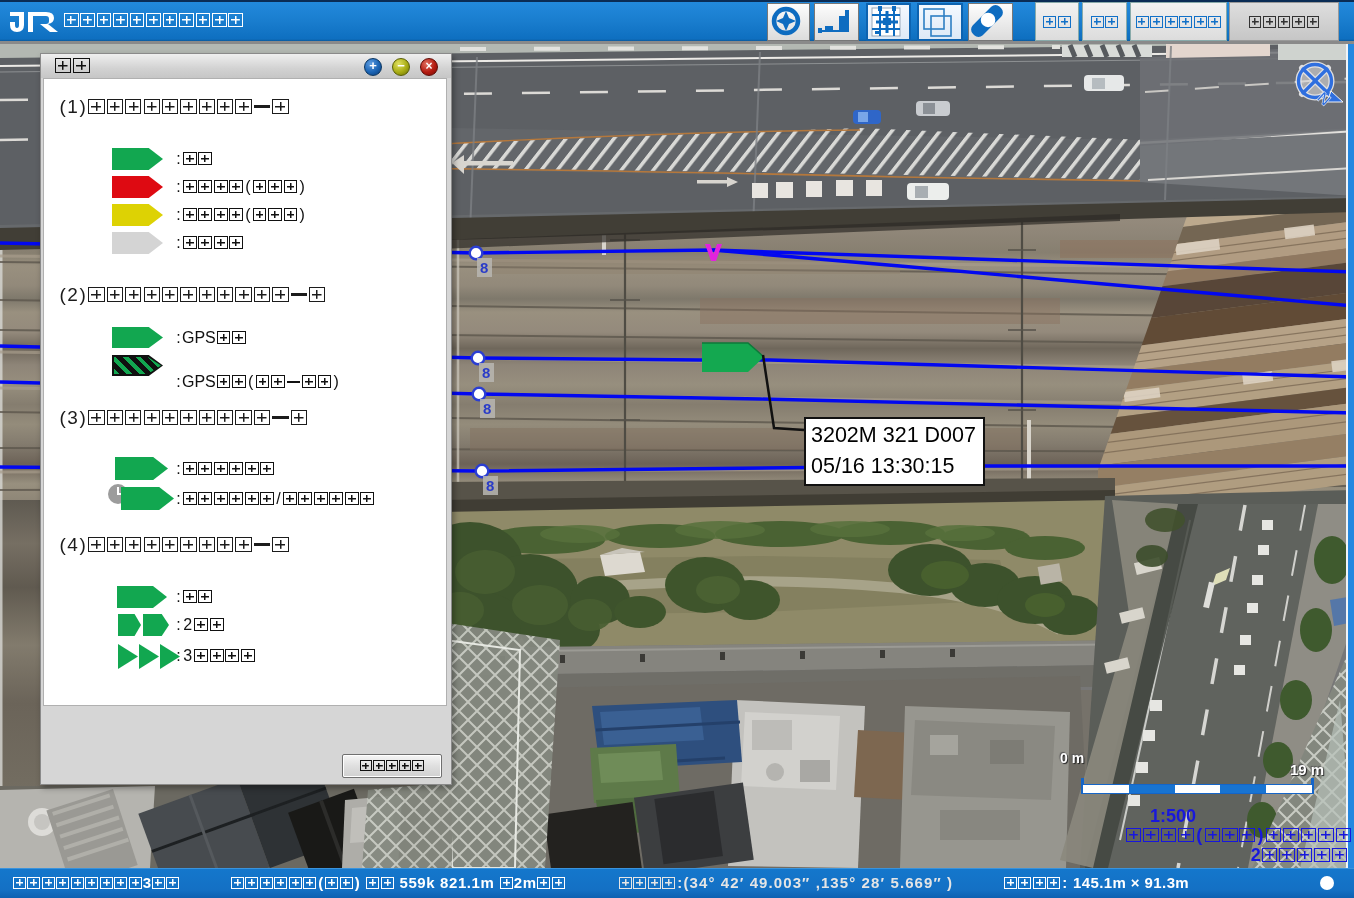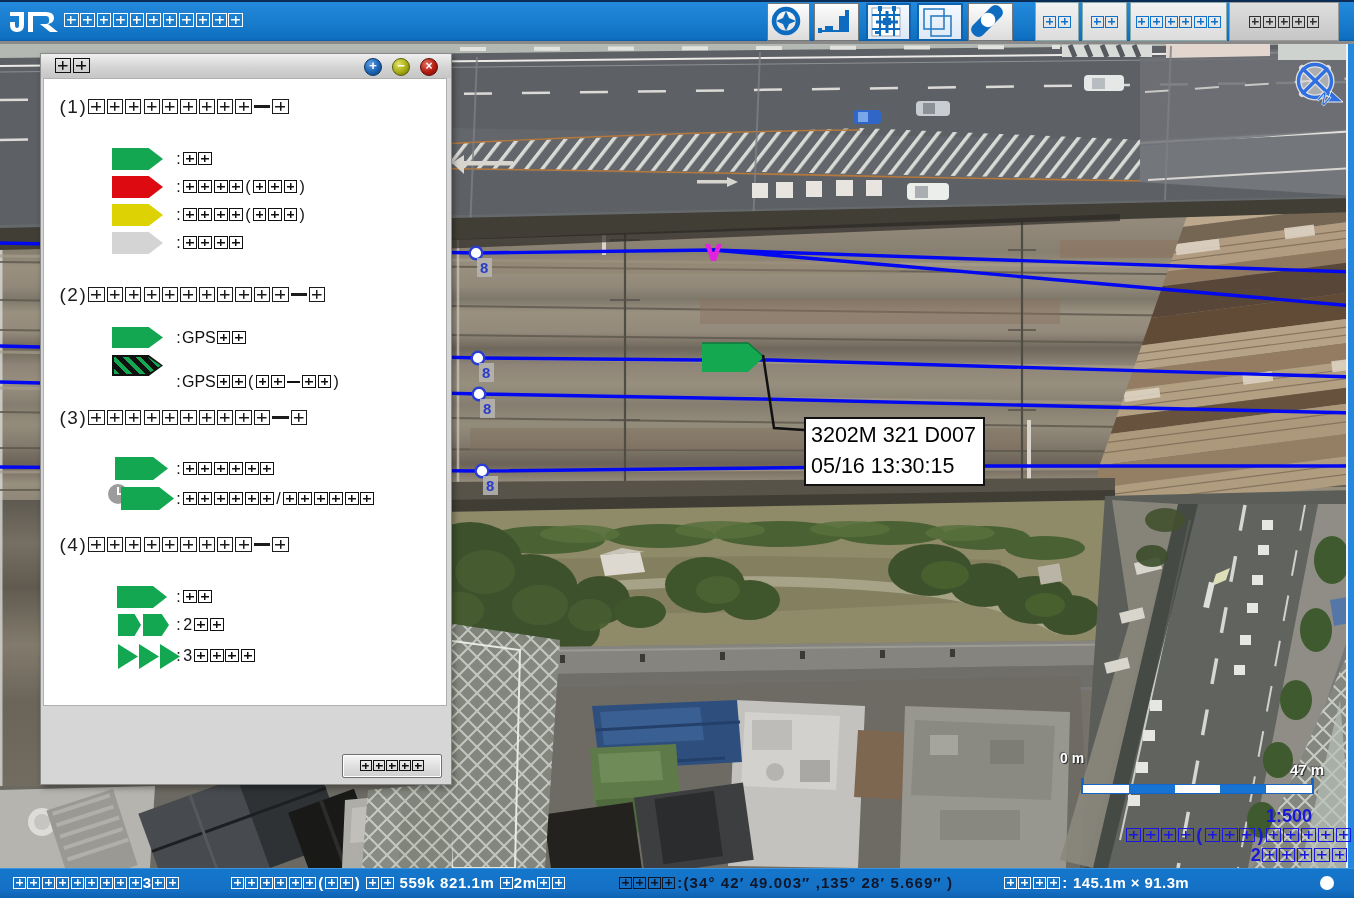--- a/index.html
+++ b/index.html
@@ -475,36 +475,36 @@
 <rect x="1348" y="44" width="6" height="824" fill="#2488e0"></rect>
 </svg>
 
 <div class="abs" style="left:804px;top:417px;width:172px;height:64px;background:#fff;
  border:2px solid #111;color:#000;font-size:21.5px;line-height:31px;padding:1px 0 0 5px;white-space:nowrap">
 3202M 321 D007<br>05/16 13:30:15</div>
 
 <div class="abs" style="left:1060px;top:750px;width:34px;height:15px;color:#fff;font-weight:bold;font-size:14px;
  text-shadow:1px 1px 1px #222,-1px -1px 1px #555">0 m</div>
 <div class="abs" style="left:1290px;top:761px;width:44px;height:15px;color:#fff;font-weight:bold;font-size:15px;
- text-shadow:1px 1px 1px #222,-1px -1px 1px #555">47 m</div>
+ text-shadow:1px 1px 1px #222,-1px -1px 1px #555">19 m</div>
 <div class="abs" style="left:1081px;top:778px;width:2.5px;height:16px;background:#1565c8"></div>
 <div class="abs" style="left:1311px;top:778px;width:2.5px;height:16px;background:#1565c8"></div>
 <div class="abs" style="left:1082px;top:784px;width:231px;height:10px;box-sizing:border-box;border:1px solid #1565c8;
  background:linear-gradient(90deg,#fff 0 20%,#1874d2 20% 40%,#fff 40% 60%,#1874d2 60% 80%,#fff 80% 100%)"></div>
 
-<div class="abs" style="left:1150px;top:806px;width:162px;color:#1717dd;font-weight:bold;font-size:18px;text-align:right;">1:500</div>
+<div class="abs" style="left:1150px;top:806px;width:162px;color:#1717dd;font-weight:bold;font-size:18px;text-align:left;">1:500</div>
 <div class="abs" style="left:1080px;top:825px;width:272px;color:#1717dd;font-weight:bold;font-size:18px;text-align:right;"><span class="jp "><i></i><i></i><i></i><i></i><s>(</s><i></i><i></i><i></i><s>)</s><i></i><i></i><i></i><i></i><i></i></span></div>
 <div class="abs" style="left:1080px;top:845px;width:268px;color:#1717dd;font-weight:bold;font-size:18px;text-align:right;"><span class="jp ">2<i></i><i></i><i></i><i></i><i></i></span></div>
 
 <div class="abs" style="left:0;top:868px;width:1354px;height:30px;
  background:linear-gradient(#1477cc,#1470c4 70%,#0d5fae);border-top:1px solid #3a93dc"></div>
 
 <div class="abs" style="left:12px;letter-spacing:1px;top:874px;color:#fff;font-weight:bold;font-size:15px;"><span class="jp "><i></i><i></i><i></i><i></i><i></i><i></i><i></i><i></i><i></i>3<i></i><i></i></span></div>
 <div class="abs" style="left:230px;letter-spacing:.6px;top:874px;color:#fff;font-weight:bold;font-size:15px;"><span class="jp "><i></i><i></i><i></i><i></i><i></i><i></i><s>(</s><i></i><i></i><s>)</s></span> <span class="jp "><i></i><i></i></span> 559k 821.1m <span class="jp "><i></i></span>2m<span class="jp "><i></i><i></i></span></div>
-<div class="abs" style="left:618px;letter-spacing:1.1px;top:874px;color:#0f172a;font-weight:bold;font-size:15px;"><span class="jp "><i></i><i></i><i></i><i></i><s>:</s></span>(34°  42′  49.003″ ,135°  28′  5.669″ )</div>
+<div class="abs" style="left:618px;letter-spacing:1.1px;top:874px;color:#e5e5e5;font-weight:bold;font-size:15px;"><span class="jp "><i></i><i></i><i></i><i></i><s>:</s></span>(34°  42′  49.003″ ,135°  28′  5.669″ )</div>
 <div class="abs" style="left:1003px;letter-spacing:.4px;top:874px;color:#fff;font-weight:bold;font-size:15px;"><span class="jp "><i></i><i></i><i></i><i></i><s>:</s></span> 145.1m × 91.3m</div>
 <div class="abs" style="left:1320px;top:876px;width:14px;height:14px;border-radius:50%;background:#fff"></div>
 
 <div class="abs" style="left:40px;top:53px;width:412px;height:732px;background:#d6d6d6;
  border:1px solid #8a8a8a;box-sizing:border-box;box-shadow:2px 3px 6px rgba(0,0,0,0.35)">
  <div class="abs" style="left:0;top:0;width:100%;height:24px;
   background:linear-gradient(#efefef,#d2d2d2 60%,#c6c6c6)"></div>
  <div class="abs" style="left:13px;top:1px;font-size:19px;color:#111"><span class="jp "><i></i><i></i></span></div>
  <div class="abs" style="left:323px;top:4px;width:16px;height:16px;border-radius:50%;
   background:radial-gradient(circle at 35% 30%,#5d9ce0,#1b64b4 55%,#0a3c78);border:1px solid #0a3560;

